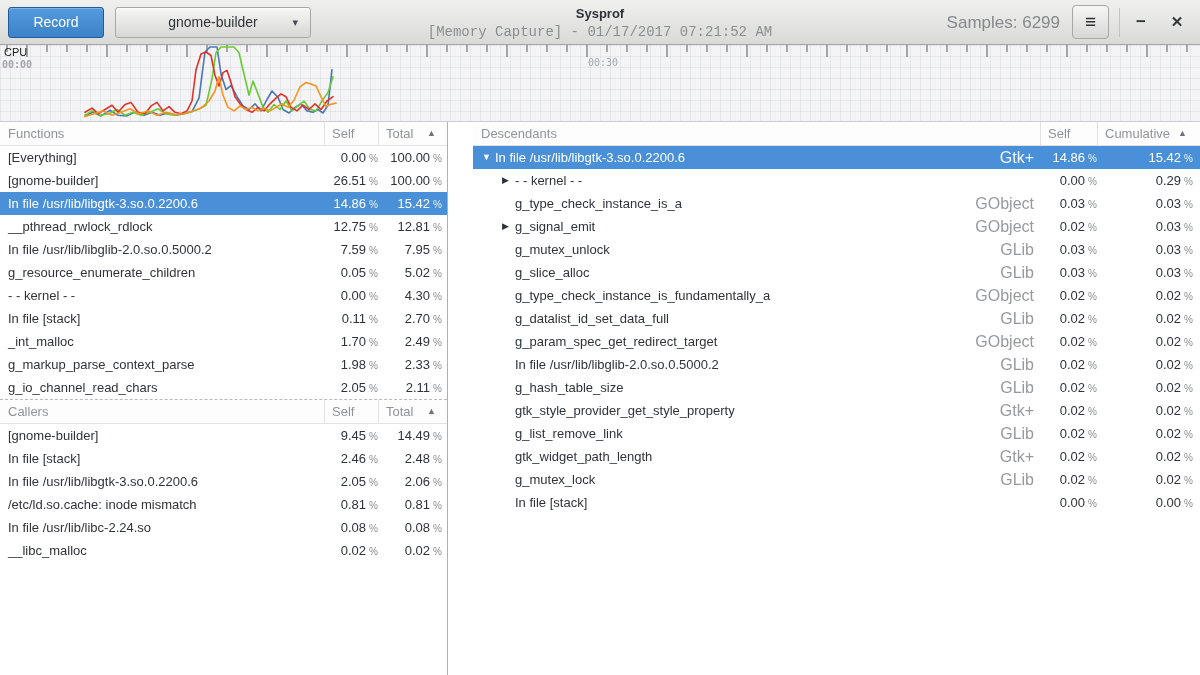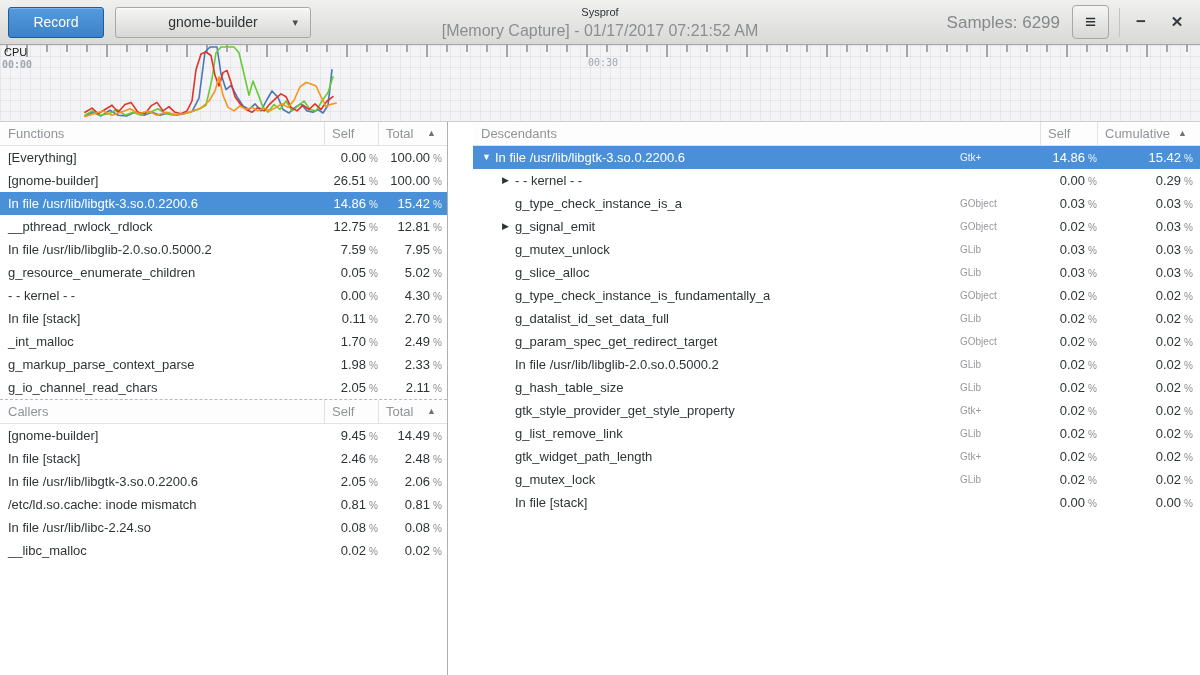--- a/index.html
+++ b/index.html
@@ -30,22 +30,22 @@
     font-size:14px; color:#2e3436; text-align:center; line-height:29px;
     box-shadow:inset 0 1px 0 rgba(255,255,255,0.6);
     cursor:pointer;
   }
   .btn-dropdown .arrow {
     position:absolute; right:12px; top:0; line-height:29px; font-size:11px; color:#4a4d50;
   }
   .title-block {
     position:absolute; left:330px; right:330px; top:5px; text-align:center; line-height:1.35;
   }
-  .title-block .title { font-weight:normal; font-size:11px; color:#2d3236; }
-  .title-block .subtitle { font-size:16px; color:#8b8e90; }
+  .title-block .title { font-weight:bold; font-size:13px; color:#2d3236; }
+  .title-block .subtitle { font-size:14px; color:#8b8e90;font-family:Liberation Mono, monospace; }
   .samples {
     position:absolute; right:140px; top:0; height:45px; line-height:45px;
     font-size:17px; color:#86898c;
   }
   .btn-menu {
     position:absolute; left:1072px; top:5px; width:37px; height:34px;
     background:linear-gradient(#f6f6f5,#d7d7d5);
     border:1px solid #a8a8a5; border-radius:4px;
     text-align:center; line-height:32px; font-size:19px; color:#2e3436; cursor:pointer;
   }
@@ -97,21 +97,21 @@
 
   .dashed-split { border-top:1px dashed #b9b9b9; height:0; }
 
   
   .w-dself { width:57px; }
   .w-dcum  { width:103px; padding-right:7px; }
   .drow { display:flex; height:23px; line-height:23px; white-space:nowrap; cursor:default; }
   .drow .cell-label { flex:1; overflow:hidden; text-overflow:ellipsis; padding-left:9px; display:flex; }
   .drow[data-depth="1"] .cell-label { padding-left:29px; }
   .drow .expander { width:13px; flex:0 0 13px; font-size:9px; color:#2e3436; line-height:23px; cursor:pointer; }
-  .drow .lib { width:80px; text-align:left; font-size:10px; color:#97999c; padding-right:6px; }
+  .drow .lib { width:80px; text-align:right; font-size:16px; color:#97999c; padding-right:6px; }
   .drow .num { text-align:right; }
   .drow .num .pct { font-size:10px; color:#8a8d90; margin-left:3px; }
   .drow[data-selected="true"] { background:#4a90d9; color:#ffffff; }
   .drow[data-selected="true"] .lib { color:#f2f6fa; }
   .drow[data-selected="true"] .expander { color:#ffffff; }
   .drow[data-selected="true"] .pct { color:rgba(255,255,255,0.88); }
 </style>
 </head>
 <body>
 

